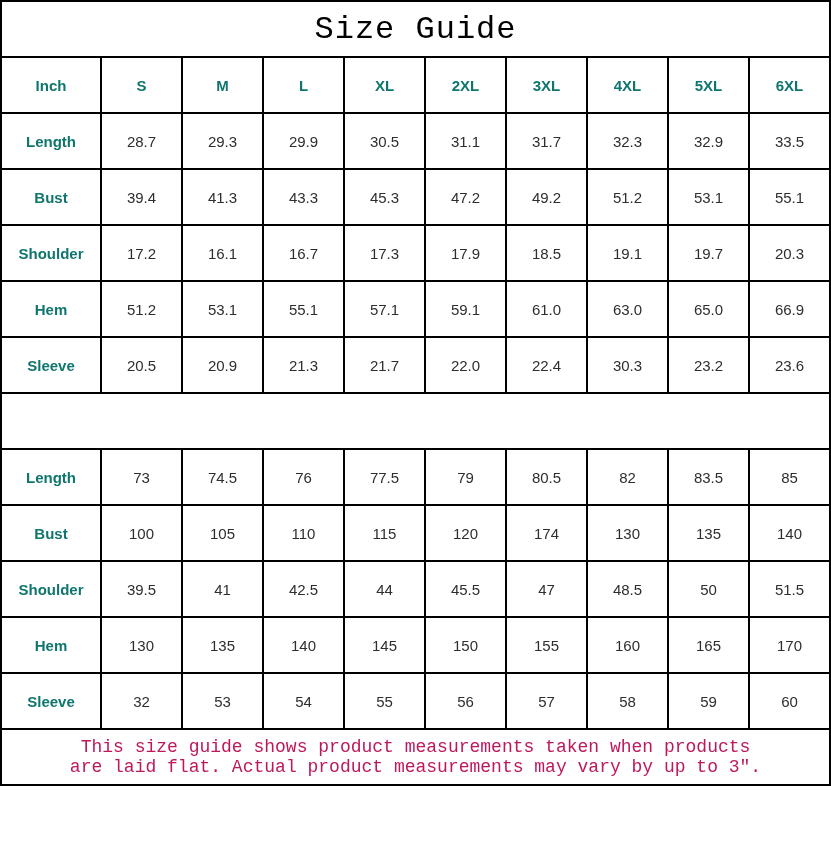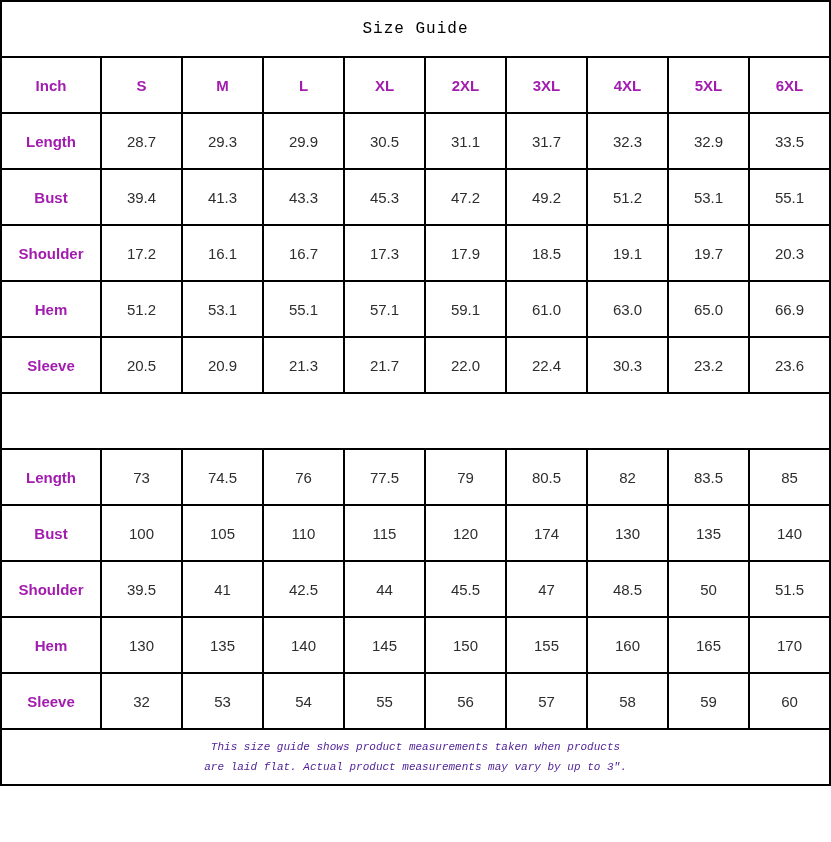--- a/index.html
+++ b/index.html
@@ -20,41 +20,40 @@
     vertical-align: middle;
     height: 54px;
     padding: 0;
     font-size: 15px;
     color: #2e2e2e;
     overflow: hidden;
     white-space: nowrap;
   }
   .guide td.b {
     font-weight: bold;
-    color: #a21caf;
+    color: #0f766e;
     text-align: center;
   }
   .title-row td {
     font-family: "Liberation Mono", "DejaVu Sans Mono", monospace;
-    font-size: 16px;
+    font-size: 32px;
     letter-spacing: 1px;
     font-weight: normal;
     color: #000000;
     margin-left: 48px;
   }
   .gap-row td {
     height: 54px;
   }
   .footer-row td {
     font-family: "Liberation Mono", "DejaVu Sans Mono", monospace;
-    font-size: 11px;
+    font-size: 18px;
     line-height: 20px;
-    color: #4c1d95;
+    color: #be185d;
     white-space: normal;
-    font-style: italic;
   }
 </style>
 </head>
 <body>
 
 <table class="guide">
   <colgroup>
     <col style="width:100px">
     <col>
       <col>

